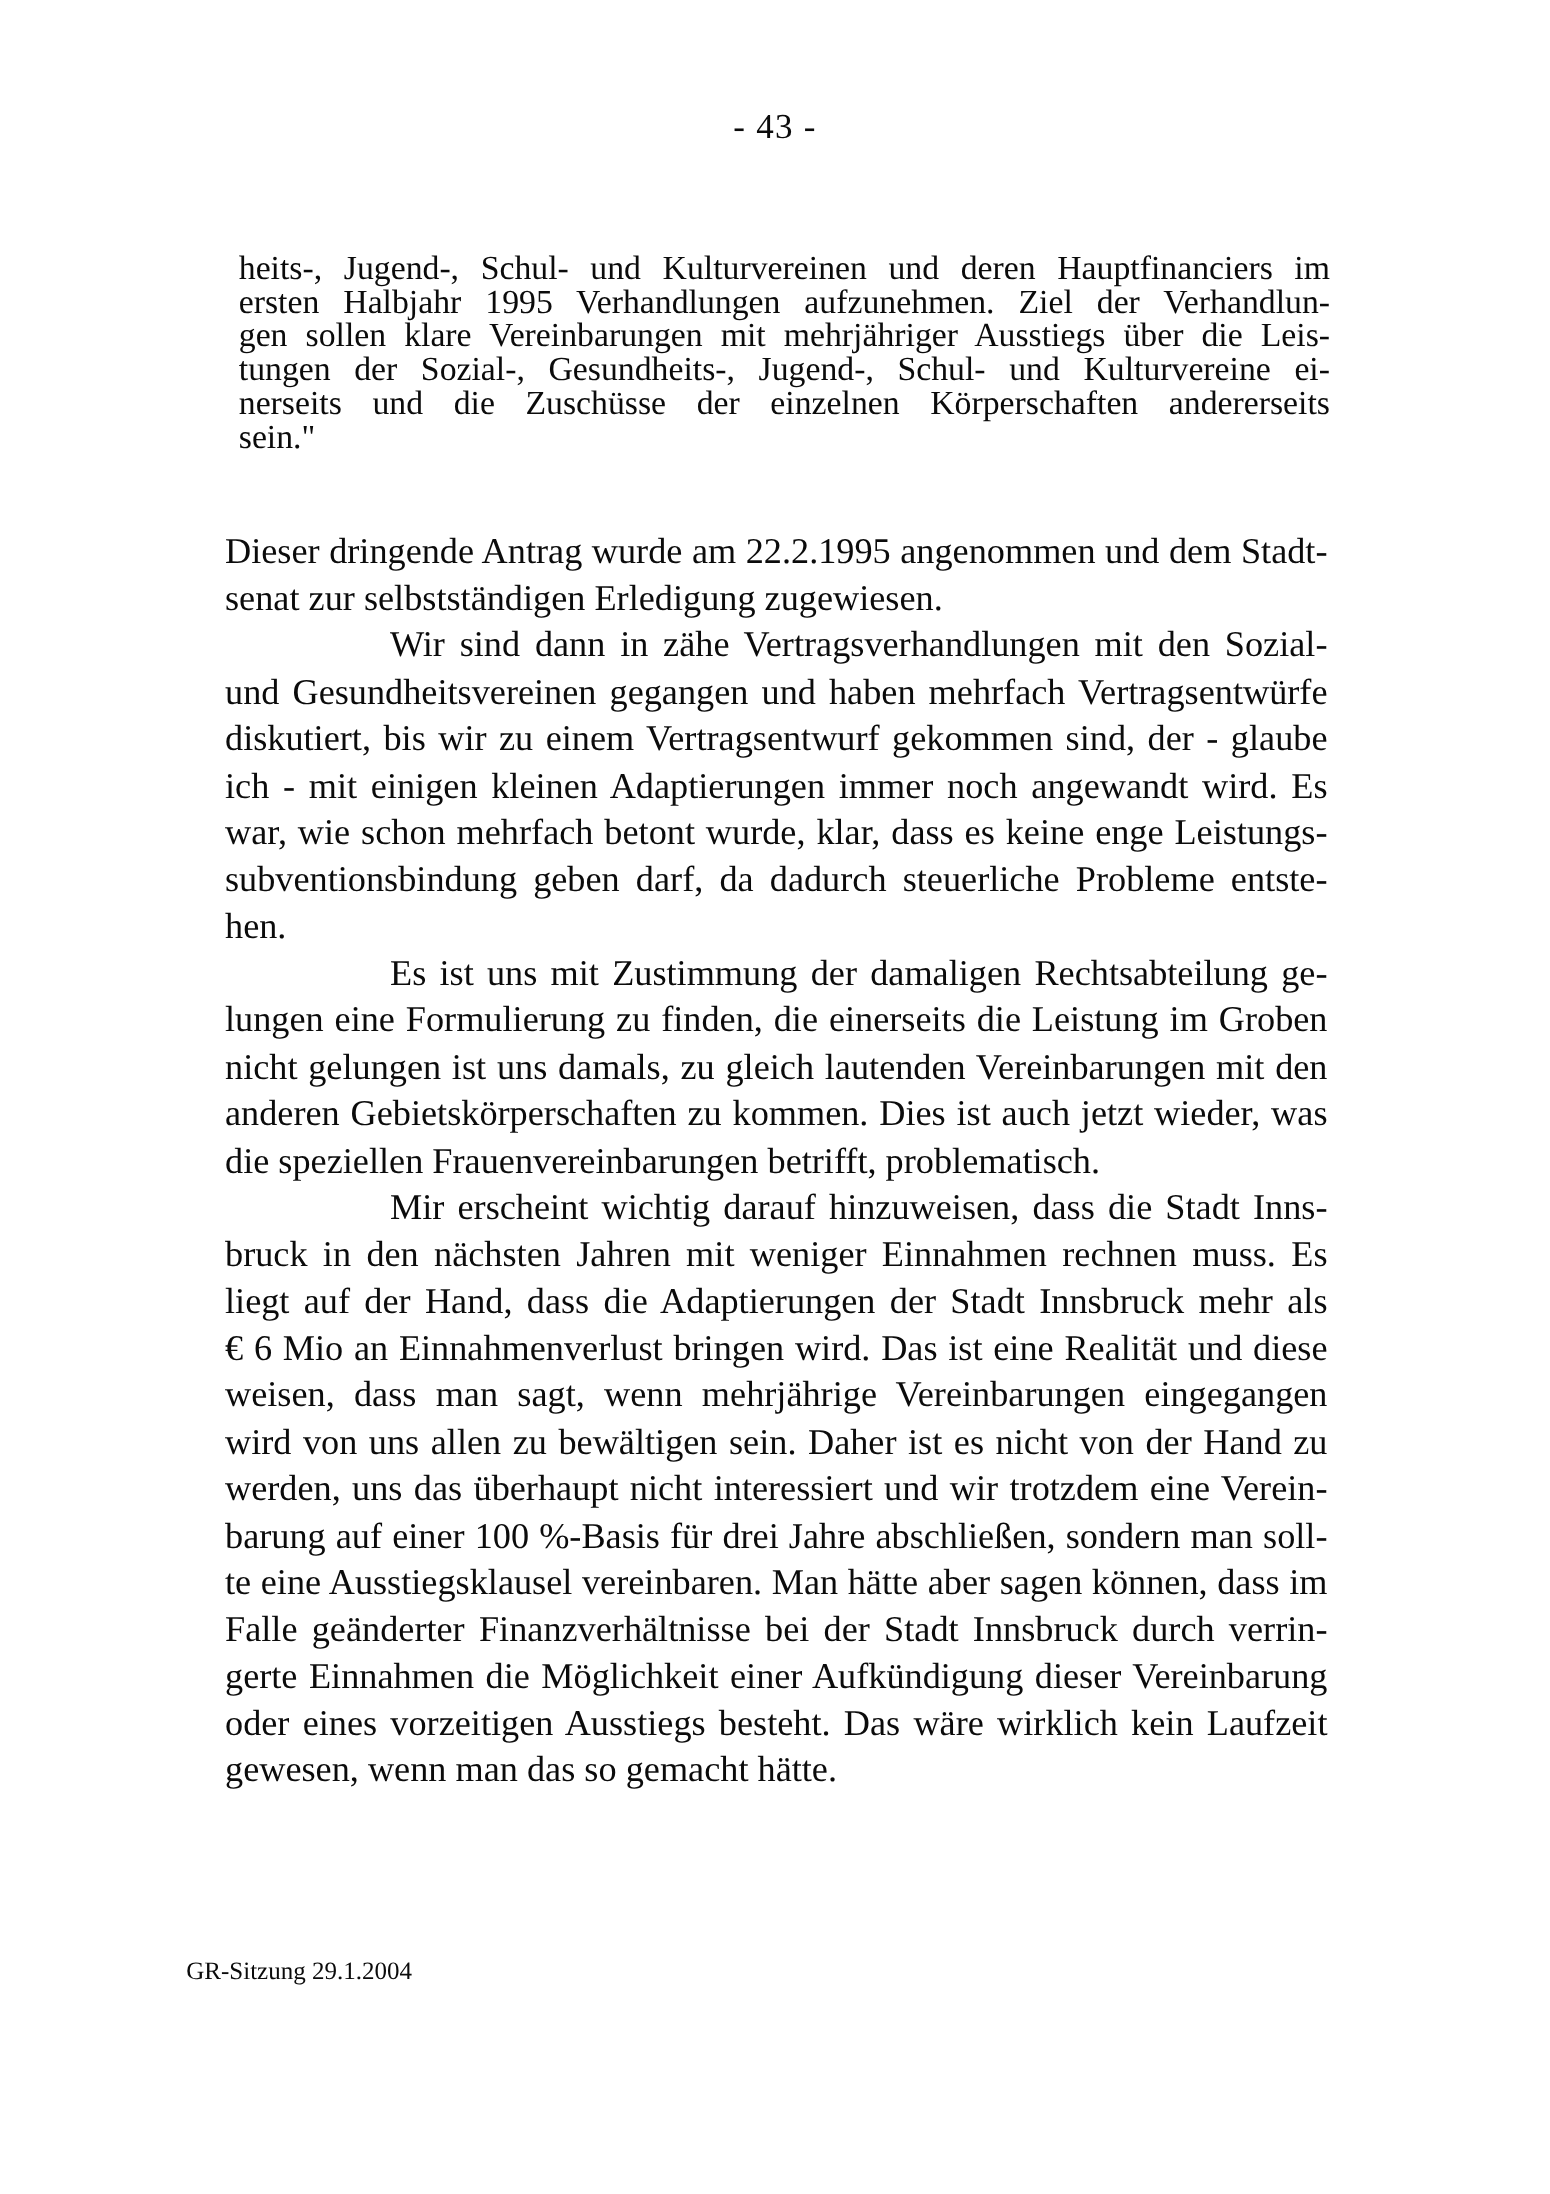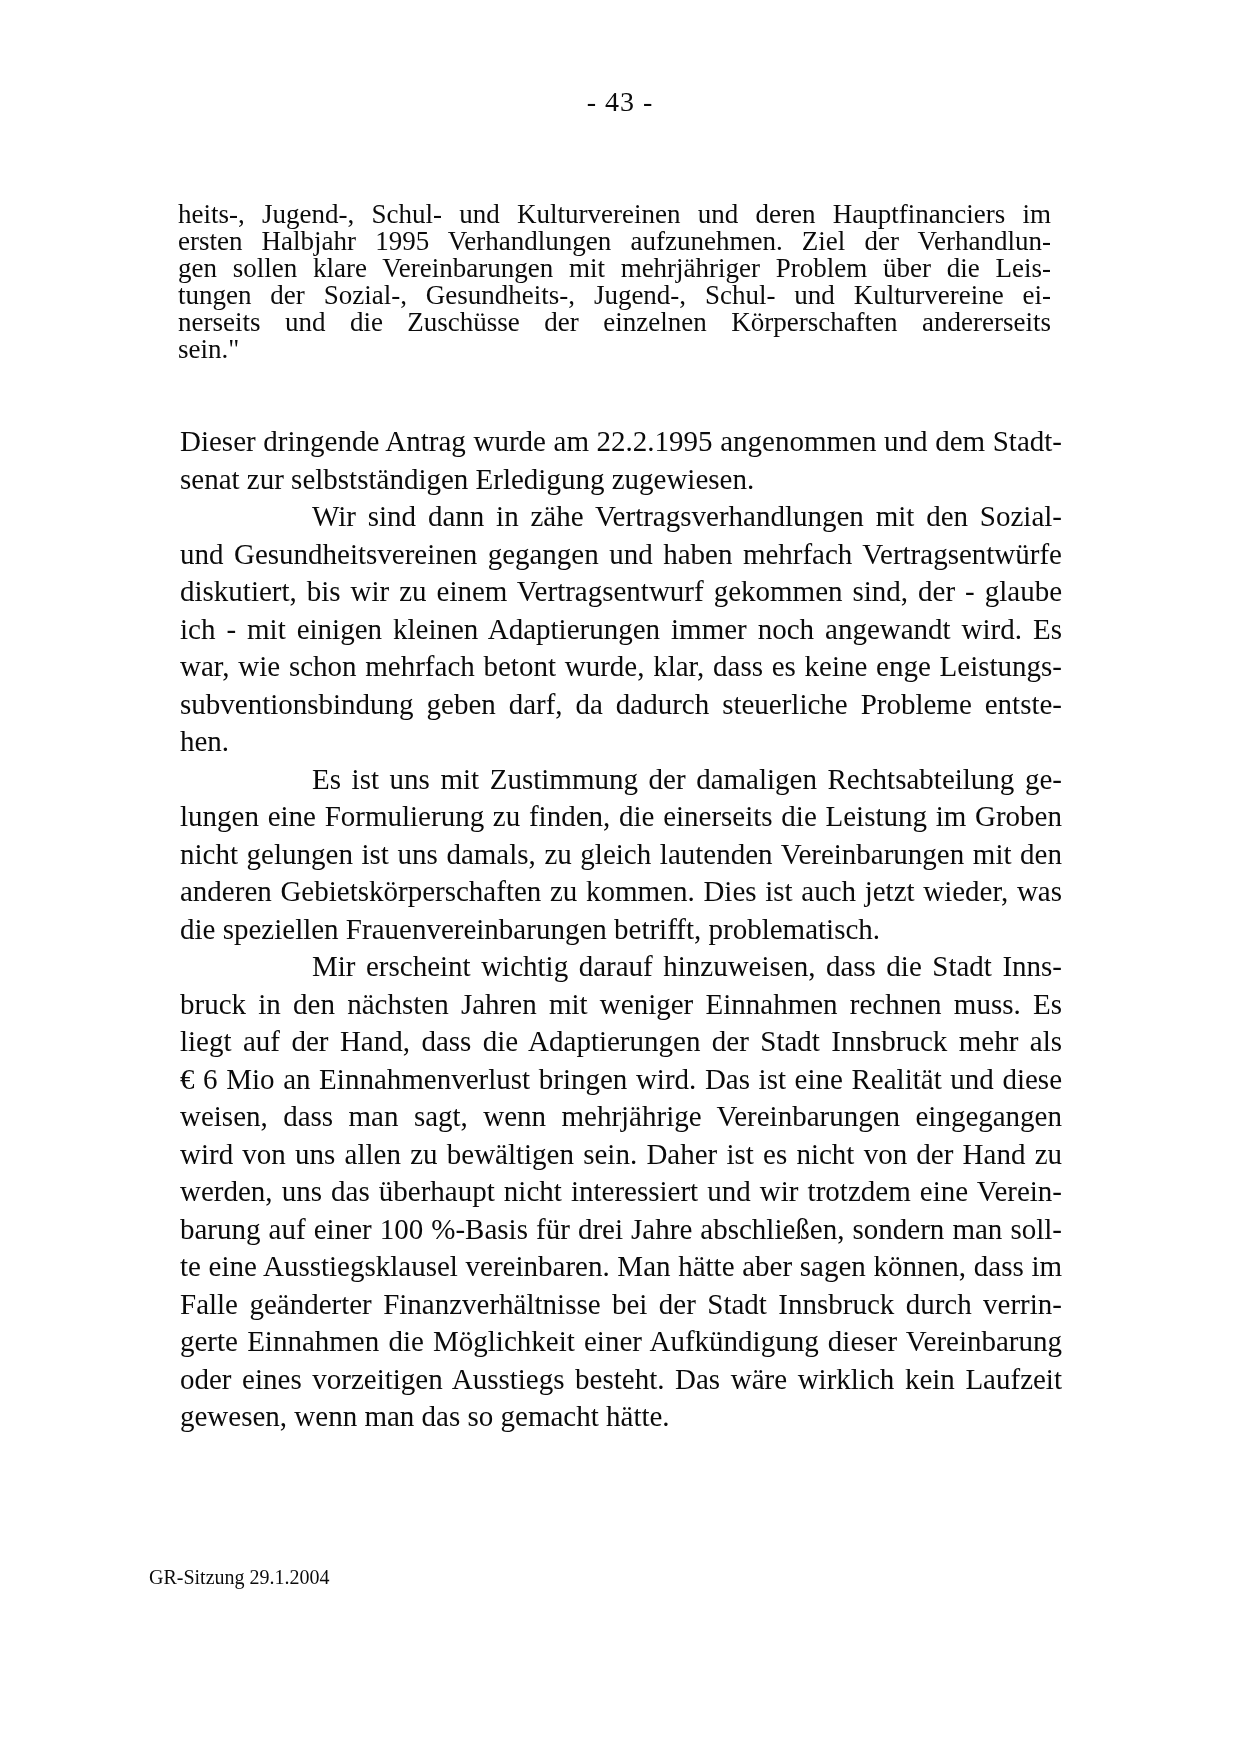--- a/index.html
+++ b/index.html
@@ -20,21 +20,21 @@
     position: absolute;
     top: 86px;
     left: 0;
     width: 1240px;
     text-align: center;
     font-size: 28px;
     letter-spacing: 1px;
   }
   .quote {
     position: absolute;
-    left: 178px;
+    left: 191px;
     top: 201px;
     width: 873px;
     font-size: 27px;
     line-height: 27px;
   }
   .bodytext {
     position: absolute;
     left: 180px;
     top: 423px;
     width: 882px;
@@ -61,21 +61,21 @@
 </style>
 </head>
 <body>
 
 <div class="page">
   <div class="pagenum">- 43 -</div>
 
   <div class="quote" id="quote-block">
       <div class="line">heits-, Jugend-, Schul- und Kulturvereinen und deren Hauptfinanciers im</div>
       <div class="line">ersten Halbjahr 1995 Verhandlungen aufzunehmen. Ziel der Verhandlun-</div>
-      <div class="line">gen sollen klare Vereinbarungen mit mehrjähriger Problem über die Leis-</div>
+      <div class="line">gen sollen klare Vereinbarungen mit mehrjähriger Ausstiegs über die Leis-</div>
       <div class="line">tungen der Sozial-, Gesundheits-, Jugend-, Schul- und Kulturvereine ei-</div>
       <div class="line">nerseits und die Zuschüsse der einzelnen Körperschaften andererseits</div>
       <div class="line lastline">sein."</div>
     </div>
 
   <div class="bodytext" id="body-text">
       <div class="para">
         <div class="line">Dieser dringende Antrag wurde am 22.2.1995 angenommen und dem Stadt-</div>
         <div class="line lastline">senat zur selbstständigen Erledigung zugewiesen.</div>
       </div>

